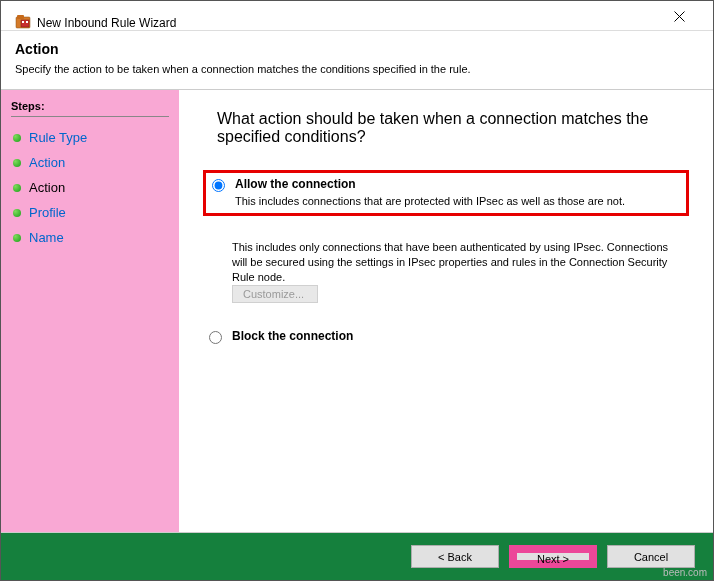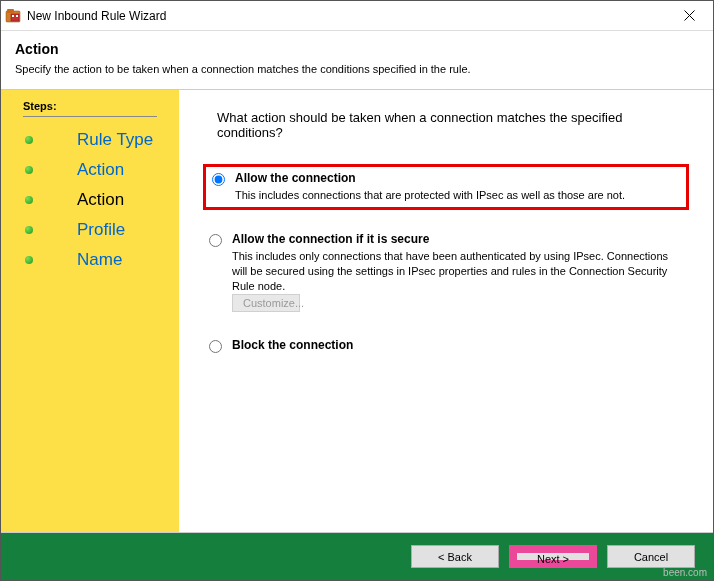--- a/index.html
+++ b/index.html
@@ -16,22 +16,22 @@
       height: 581px;
       border: 1px solid #555;
       background: #fff;
       display: flex;
       flex-direction: column;
       position: relative;
     }
     .titlebar {
       height: 30px;
       display: flex;
-      align-items: center;
-      padding: 0 4px;
+      align-items: flex-end;
+      padding: 0 14px;
       border-bottom: 1px solid #ddd;
       background: #fff;
     }
     .titlebar .icon {
       width: 16px;
       height: 16px;
       margin-right: 6px;
     }
     .titlebar .title {
       font-size: 12px;
@@ -66,38 +66,37 @@
     }
     .body {
       flex: 1;
       display: flex;
       border-top: 1px solid #ccc;
       background: #f9f9f9;
       overflow: hidden;
     }
     .sidebar {
       width: 178px;
-      background: #fde047;
-      padding: 10px 22px;
+      background: #f9a8d4;
+      padding: 10px 10px;
       border-right: 0;
     }
     .sidebar .steps-title {
       font-size: 11px;
       font-weight: bold;
       padding-bottom: 4px;
       border-bottom: 1px solid #888;
       margin-bottom: 8px;
     }
     .sidebar .step {
       display: flex;
       align-items: center;
-      font-size: 17px;
+      font-size: 13px;
       padding: 5px 2px;
       cursor: pointer;
-      gap: 36px;
     }
     .sidebar .step .bullet {
       width: 8px;
       height: 8px;
       border-radius: 50%;
       background: radial-gradient(circle at 30% 30%, #7fdc5a, #1a9e1a);
       margin-right: 8px;
       flex-shrink: 0;
     }
     .sidebar .step .label.link {
@@ -108,21 +107,21 @@
     }
     .main {
       flex: 1;
       background: #fff;
       padding: 20px 24px 10px 24px;
       position: relative;
       display: flex;
       flex-direction: column;
     }
     .main .prompt {
-      font-size: 13px;
+      font-size: 16px;
       color: #000;
       margin-bottom: 24px;
       margin-left: 14px;
     }
     .option {
       margin-bottom: 18px;
       padding: 4px 6px;
     }
     .option.highlighted {
       border: 3px solid #e60000;
@@ -150,21 +149,21 @@
       line-height: 1.35;
     }
     .customize-btn {
       margin-left: 23px;
       font-size: 11px;
       padding: 2px 10px;
       background: #e8e8e8;
       color: #9a9a9a;
       border: 1px solid #d0d0d0;
       cursor: default;
-      width: 68px;
+      width: 86px;
       text-align: left;
     }
     .footer {
       height: 48px;
       border-top: 1px solid #ccc;
       display: flex;
       align-items: center;
       justify-content: flex-end;
       padding: 0 18px;
       gap: 10px;
@@ -251,24 +250,21 @@
     <div class="main">
       <div class="prompt">What action should be taken when a connection matches the specified conditions?</div>
       <div id="options-container">
           <div class="option highlighted">
             <div class="row">
               <input type="radio" name="action" checked="" style="">
               <span class="opt-label">Allow the connection</span>
             </div>
             <div class="desc">This includes connections that are protected with IPsec as well as those are not.</div>
           </div>
-          <div class="option"><div class="row">
-              <input type="radio" name="action" style="">
-              <span class="opt-label">Allow the connection if it is secure</span>
-            </div><div class="desc">This includes only connections that have been authenticated by using IPsec. Connections will be secured using the settings in IPsec properties and rules in the Connection Security Rule node.</div><button class="customize-btn" disabled="">Customize...</button></div>
+          <div class="option"><div class="desc">This includes only connections that have been authenticated by using IPsec. Connections will be secured using the settings in IPsec properties and rules in the Connection Security Rule node.</div><button class="customize-btn" disabled="">Customize...</button></div>
           <div class="option">
             <div class="row">
               <input type="radio" name="action" style="">
               <span class="opt-label">Block the connection</span>
             </div>
           </div>
         </div>
     </div>
 
   </div>

